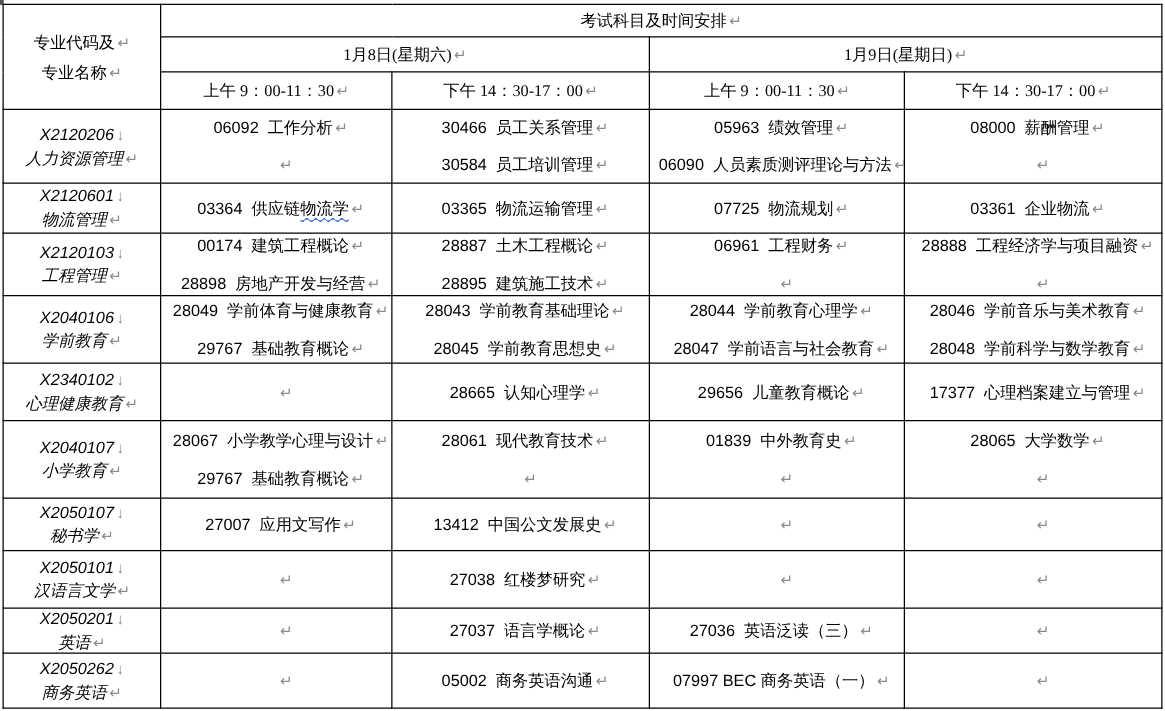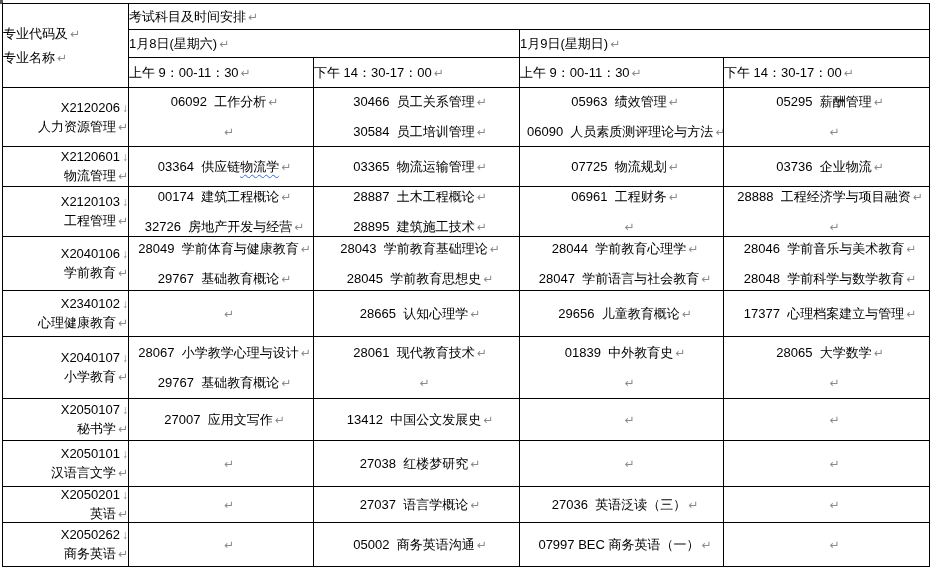--- a/index.html
+++ b/index.html
@@ -8,22 +8,22 @@
     font-family:"Liberation Sans","DejaVu Sans",sans-serif;
     color:#000;overflow:hidden;
   }
   .corner-speck{position:absolute;left:0;top:0;width:3px;height:4px;background:#555;}
   table.sched{
     position:absolute;left:2px;top:3px;
     border-collapse:collapse;table-layout:fixed;width:927px;
     background:#fff;
   }
   td{border:1px solid #000;padding:0;vertical-align:middle;overflow:hidden;}
-  .hcell{text-align:left;}
-  .code{text-align:right;}
+  .hcell{text-align:center;font-family:Liberation Serif, serif;}
+  .code{text-align:center;font-style:italic;}
   .subject{text-align:center;padding-left:7px;}
   .para{line-height:16px;white-space:pre;font-size:13px;}
   .subject .para + .para{margin-top:14px;}
   .code .para + .para{margin-top:3px;}
   .corner .para + .para{margin-top:8px;}
   .line-text{white-space:pre;}
   .mark{color:#8b8b8b;font-size:12px;padding-left:2px;}
   .line-text:empty + .mark{padding-left:9px;}
   .wavy{
     text-decoration-line:underline;
@@ -92,52 +92,52 @@
     </td>
     <td class="subject">
       <div class="para"><span class="line-text">30466  员工关系管理</span><span class="mark">↵</span></div>
       <div class="para"><span class="line-text">30584  员工培训管理</span><span class="mark">↵</span></div>
     </td>
     <td class="subject">
       <div class="para"><span class="line-text">05963  绩效管理</span><span class="mark">↵</span></div>
       <div class="para"><span class="line-text">06090  人员素质测评理论与方法</span><span class="mark">↵</span></div>
     </td>
     <td class="subject">
-      <div class="para"><span class="line-text">05295  薪酬管理</span><span class="mark">↵</span></div>
+      <div class="para"><span class="line-text">08000  薪酬管理</span><span class="mark">↵</span></div>
       <div class="para"><span class="line-text"></span><span class="mark">↵</span></div>
     </td>
   </tr>
 
   <tr style="height:40px">
     <td class="code">
       <div class="para"><span class="line-text">X2120601</span><span class="mark">↓</span></div>
       <div class="para"><span class="line-text">物流管理</span><span class="mark">↵</span></div>
     </td>
     <td class="subject">
       <div class="para"><span class="line-text">03364  供应链</span><span class="line-text wavy">物流学</span><span class="mark">↵</span></div>
     </td>
     <td class="subject">
       <div class="para"><span class="line-text">03365  物流运输管理</span><span class="mark">↵</span></div>
     </td>
     <td class="subject">
       <div class="para"><span class="line-text">07725  物流规划</span><span class="mark">↵</span></div>
     </td>
     <td class="subject">
-      <div class="para"><span class="line-text">03736  企业物流</span><span class="mark">↵</span></div>
+      <div class="para"><span class="line-text">03361  企业物流</span><span class="mark">↵</span></div>
     </td>
   </tr>
 
   <tr style="height:50px">
     <td class="code">
       <div class="para"><span class="line-text">X2120103</span><span class="mark">↓</span></div>
       <div class="para"><span class="line-text">工程管理</span><span class="mark">↵</span></div>
     </td>
     <td class="subject">
       <div class="para"><span class="line-text">00174  建筑工程概论</span><span class="mark">↵</span></div>
-      <div class="para"><span class="line-text">32726  房地产开发与经营</span><span class="mark">↵</span></div>
+      <div class="para"><span class="line-text">28898  房地产开发与经营</span><span class="mark">↵</span></div>
     </td>
     <td class="subject">
       <div class="para"><span class="line-text">28887  土木工程概论</span><span class="mark">↵</span></div>
       <div class="para"><span class="line-text">28895  建筑施工技术</span><span class="mark">↵</span></div>
     </td>
     <td class="subject">
       <div class="para"><span class="line-text">06961  工程财务</span><span class="mark">↵</span></div>
       <div class="para"><span class="line-text"></span><span class="mark">↵</span></div>
     </td>
     <td class="subject">

